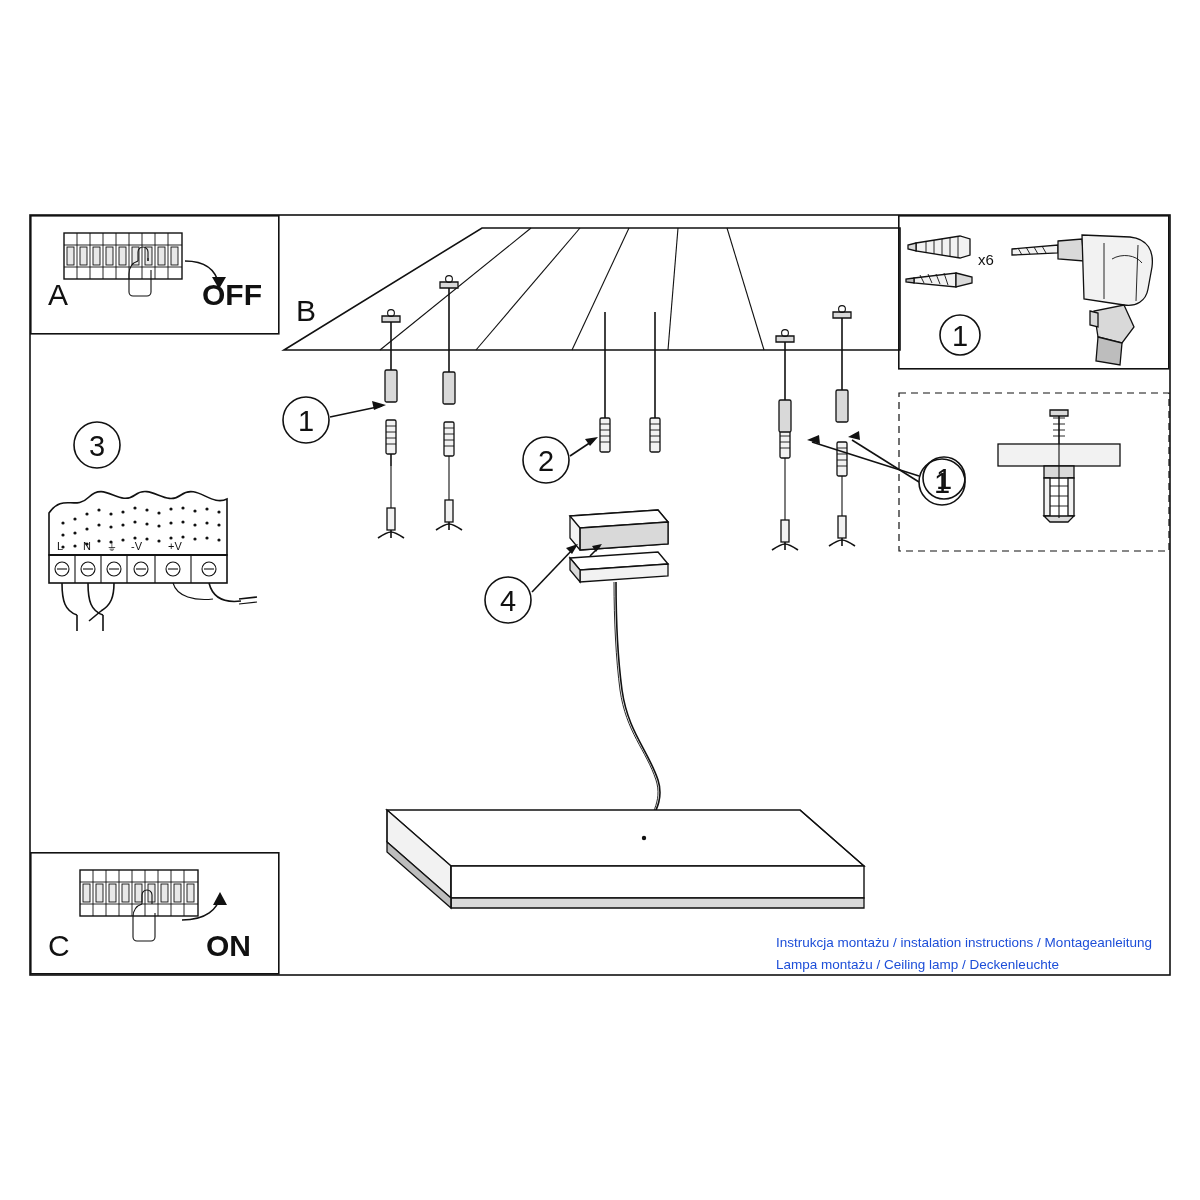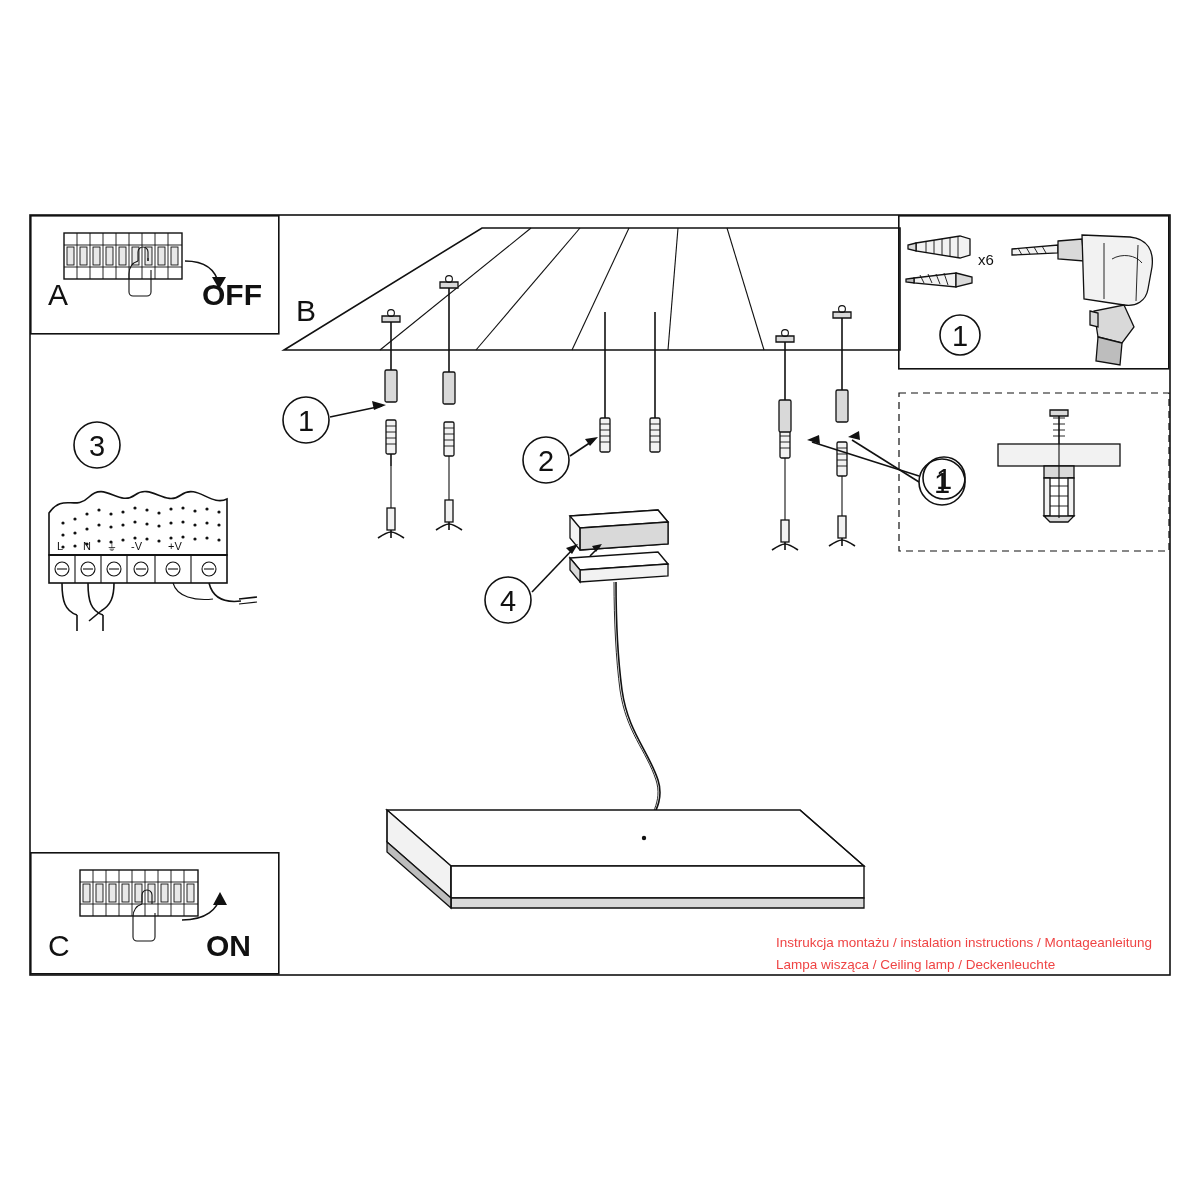--- a/index.html
+++ b/index.html
@@ -44,21 +44,21 @@
     fill: #111111;
     font-family: "Liberation Sans", sans-serif;
   }
   .qty-text {
     font-size: 15px;
     fill: #111111;
     font-family: "Liberation Sans", sans-serif;
   }
   .footer-text {
     font-size: 13.5px;
-    color: #ef4444;
+    color: #1d4ed8;
     font-family: "Liberation Sans", sans-serif;
     line-height: 1.6;
     white-space: nowrap;
   }
   .st0 { fill: none; stroke: #111111; stroke-width: 1.6; }
   .st-thin { fill: none; stroke: #111111; stroke-width: 1.1; }
   .st-hair { fill: none; stroke: #111111; stroke-width: 0.9; }
   .fill-w { fill: #ffffff; stroke: #111111; stroke-width: 1.4; }
   .fill-lt { fill: #f2f2f2; stroke: #111111; stroke-width: 1.3; }
   .fill-md { fill: #d9d9d9; stroke: #111111; stroke-width: 1.3; }
@@ -564,16 +564,16 @@
     <text x="152" y="63" class="circle-num">1</text>
 
     <line x1="129" y1="56" x2="22" y2="22" class="st0"></line>
     <path d="M17 20 l12 -5 l1 9 z" fill="#111111"></path>
     <line x1="129" y1="62" x2="62" y2="20" class="st0"></line>
     <path d="M58 17 l11 -6 l1 9 z" fill="#111111"></path>
   </svg>
 
   <div class="abs" style="left:776px; top:932px;">
     <div class="footer-text">Instrukcja montażu / instalation instructions / Montageanleitung</div>
-    <div class="footer-text">Lampa wisząca / Ceiling lamp / Deckenleuchte</div>
+    <div class="footer-text">Lampa montażu / Ceiling lamp / Deckenleuchte</div>
   </div>
 
 </div>
 
 </body></html>

